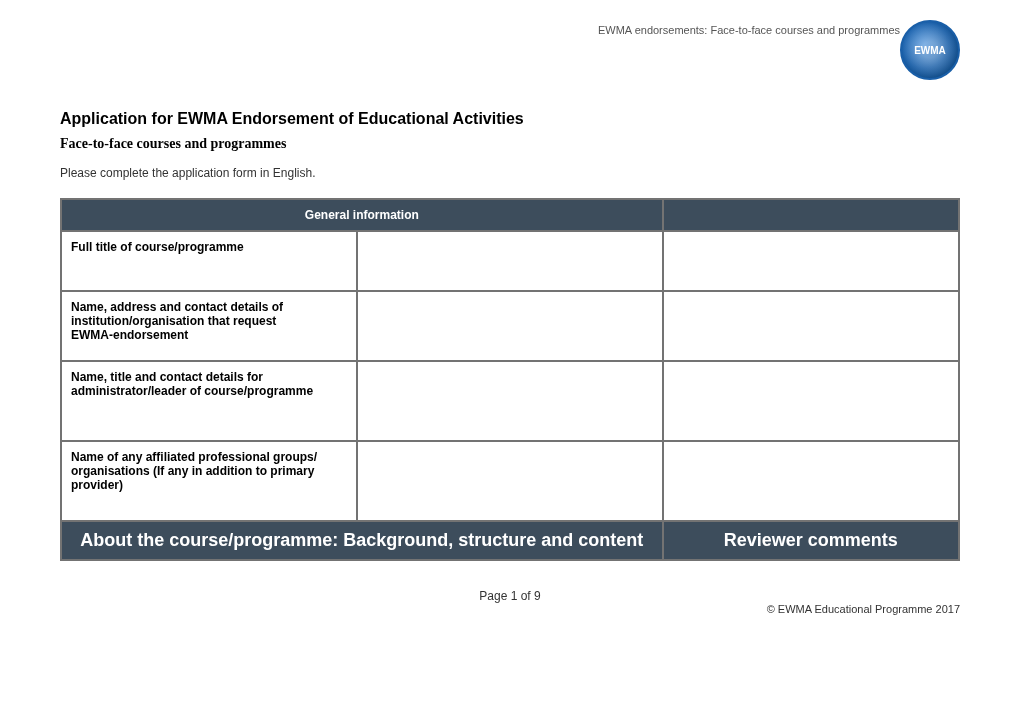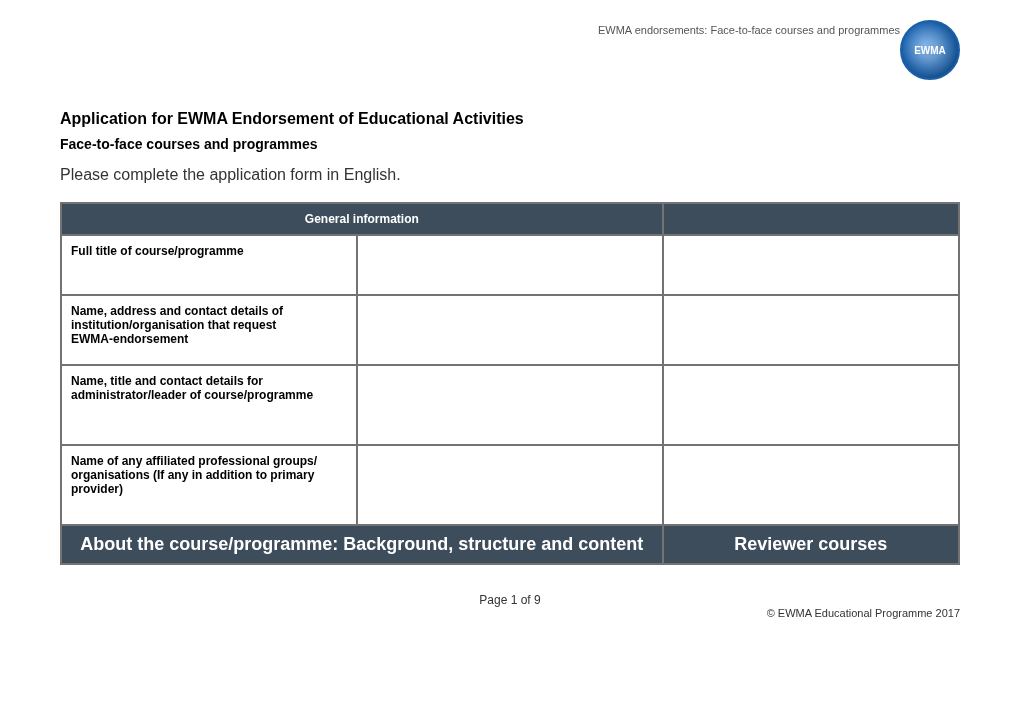--- a/index.html
+++ b/index.html
@@ -76,24 +76,25 @@
       font-weight: bold;
       margin-bottom: 8px;
       color: #000;
     }
 
     .sub-title {
       font-size: 14px;
       font-weight: bold;
       margin-bottom: 14px;
       color: #000;
+      font-family: Liberation Serif, serif;
     }
 
     .instruction {
-      font-size: 16px;
+      font-size: 12px;
       margin-bottom: 18px;
       color: #333;
     }
 
     .form-table {
       width: 100%;
       border-collapse: collapse;
       border: 1px solid #999;
       margin-bottom: 20px;
     }
@@ -223,21 +224,21 @@
       </tr>
 
       <tr>
         <td class="row-label">Name of any affiliated professional groups/ organisations (If any in addition to primary provider)</td>
         <td class="row-content-tall"></td>
         <td class="row-reviewer"></td>
       </tr>
 
       <tr class="section-header-row">
         <td colspan="2" class="bottom-section-header">About the course/programme: Background, structure and content</td>
-        <td class="bottom-section-header right-header">Reviewer courses</td>
+        <td class="bottom-section-header right-header">Reviewer comments</td>
       </tr>
     </tbody>
   </table>
 
   <div class="footer">
     <span>Page 1 of 9</span>
   </div>
   <div class="footer-copyright">© EWMA Educational Programme 2017</div>
 
 </div>

